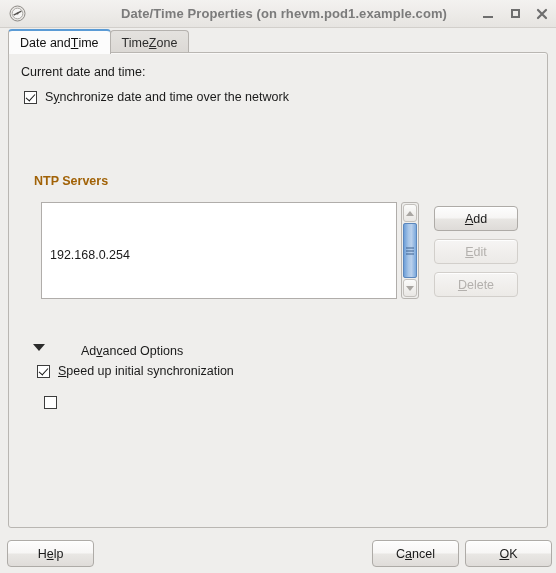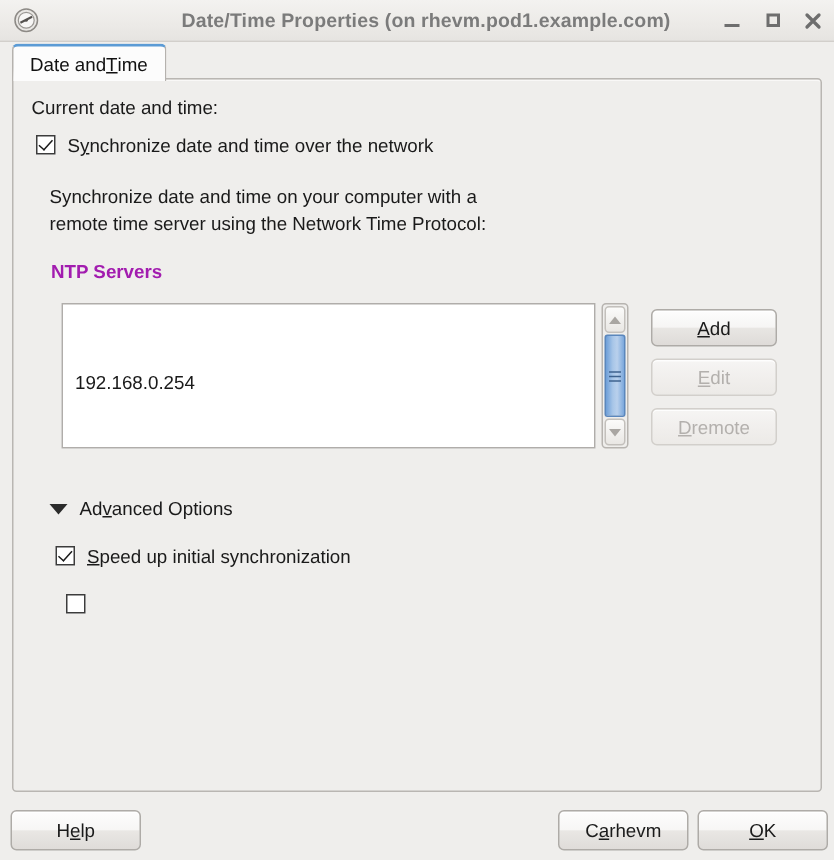--- a/index.html
+++ b/index.html
@@ -156,21 +156,21 @@
     font-family: "Liberation Mono", monospace;
     font-size: 12.5px;
     color: #5f5f5f;
     margin-left: 7px;
     letter-spacing: 0.2px;
   }
 
   
   .cb-row {
     display: flex;
-    align-items: flex-start;
+    align-items: flex-end;
     white-space: nowrap;
     cursor: default;
     user-select: none;
   }
   .checkbox {
     width: 13px;
     height: 13px;
     box-sizing: border-box;
     background: #ffffff;
     border: 1px solid #3c3c3c;
@@ -206,21 +206,21 @@
     line-height: 18px;
     color: #1a1a1a;
   }
 
   .ntp-heading {
     position: absolute;
     left: 25px;
     top: 121px;
     font-size: 12.5px;
     font-weight: bold;
-    color: #a21caf;
+    color: #a16207;
   }
 
   
   .listbox {
     position: absolute;
     left: 32px;
     top: 149px;
     width: 356px;
     height: 97px;
     box-sizing: border-box;
@@ -332,25 +332,26 @@
   .btn.disabled {
     color: #b3b0ad;
     background: linear-gradient(to bottom, #f6f5f4 0%, #f1efed 50%, #eceae7 100%);
     border-color: #d2cfcb;
   }
 
   
   .adv-header {
     position: absolute;
     left: 24px;
-    top: 279px;
-    display: flex;
-    align-items: center;
+    top: 291px;
+    display: flex;
+    align-items: flex-start;
     cursor: default;
     user-select: none;
+    gap: 28px;
   }
   .adv-tri {
     width: 0; height: 0;
     border-left: 6px solid transparent;
     border-right: 6px solid transparent;
     border-top: 7px solid #2b2b2b;
     margin-right: 8px;
     flex: none;
   }
   .adv-title { font-size: 12.5px; color: #1a1a1a; }
@@ -432,37 +433,38 @@
       </div>
     </div>
   </div>
 
   <div class="tabstrip">
     <div class="tab active">
       <span>Date and </span>
         <u>T</u>
         <span>ime</span>
     </div>
+    <div class="tab inactive">
+      <span>Time </span>
+        <u>Z</u>
+        <span>one</span>
+    </div>
   </div>
 
   <div class="panel">
 
     <div class="row-current">
       <span class="lbl-current">Current date and time:</span>
     </div>
 
     <div class="cb-row cb-sync">
       <span class="checkbox checked"></span>
       <span class="cb-label"><span>S</span><u>y</u><span>nchronize date and time over the network</span></span>
     </div>
 
-    <div class="desc">
-      <div>Synchronize date and time on your computer with a</div>
-      <div>remote time server using the Network Time Protocol:</div>
-    </div>
 
     <div class="ntp-heading">NTP Servers</div>
 
     <div class="listbox">
       <div class="list-item">192.168.0.254</div>
     </div>
 
     <div class="scrollbar">
       <div class="sb-arrow up">
           <span class="tri"></span>
@@ -488,21 +490,21 @@
           <span>dd</span>
         </div>
       <div class="btn disabled">
           <span></span>
           <u>E</u>
           <span>dit</span>
         </div>
       <div class="btn disabled">
           <span></span>
           <u>D</u>
-          <span>remote</span>
+          <span>elete</span>
         </div>
     </div>
 
     <div class="adv-header">
       <span class="adv-tri"></span>
       <span class="adv-title"><span>Ad</span><u>v</u><span>anced Options</span></span>
     </div>
 
     <div class="cb-row cb-speed">
       <span class="checkbox checked"></span>
@@ -517,21 +519,21 @@
 
   <div class="bottom">
     <div class="btn-bottom btn-help">
         <span>H</span>
         <u>e</u>
         <span>lp</span>
       </div>
     <div class="btn-bottom btn-cancel">
         <span>C</span>
         <u>a</u>
-        <span>rhevm</span>
+        <span>ncel</span>
       </div>
     <div class="btn-bottom btn-ok">
         <span></span>
         <u>O</u>
         <span>K</span>
       </div>
   </div>
 
 </div>
 

